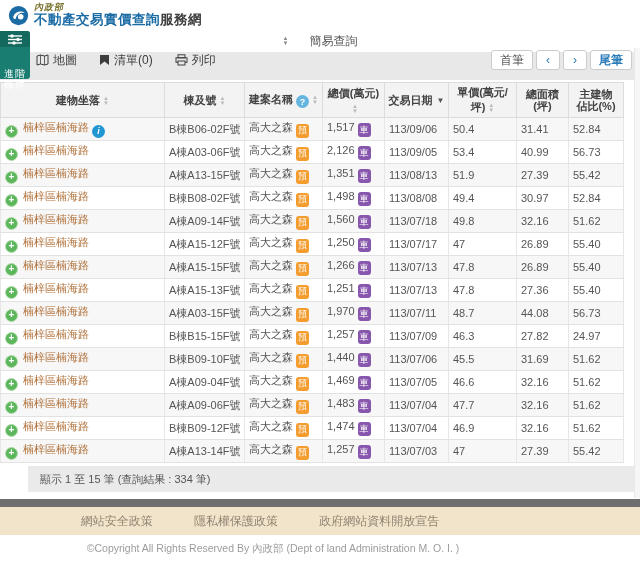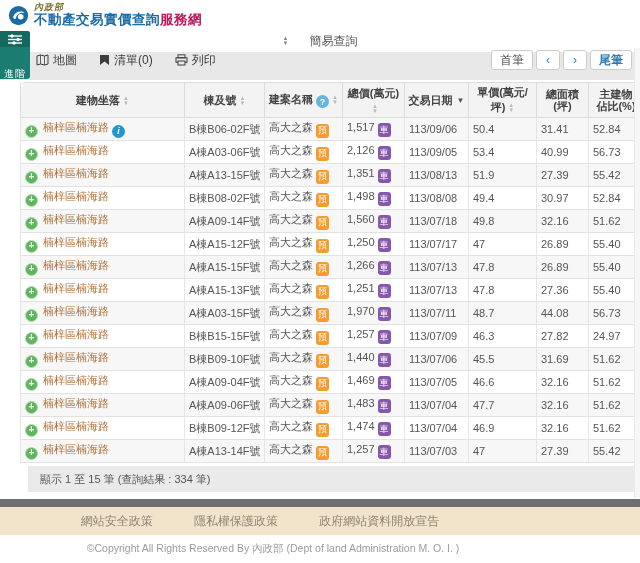--- a/index.html
+++ b/index.html
@@ -8,21 +8,21 @@
     font-family:"Liberation Sans","DejaVu Sans",sans-serif;
     background:#fff; color:#555; position:relative; overflow:hidden; font-size:11px;
   }
 
   
   .site-header { height:30px; display:flex; align-items:center; padding-left:8px; background:#fff; }
   .logo { width:21px; height:21px; margin-right:5px; flex:0 0 auto; }
   .title-stack { line-height:1; }
   .agency { font-size:9px; color:#7a7430; font-weight:bold; letter-spacing:1px; display:block; margin-bottom:1px; font-style:italic; }
   .site-title { font-size:13.5px; font-weight:bold; color:#1b6ba5; letter-spacing:0.5px; }
-  .site-title .suffix { color:#be185d; }
+  .site-title .suffix { color:#404040; }
 
   
   .query-bar { height:22px; display:flex; align-items:center; justify-content:center; background:#fff; }
   .query-mode { display:inline-flex; align-items:center; gap:21px; color:#555; font-size:12px; cursor:pointer; }
   .updown { display:inline-flex; flex-direction:column; font-size:6px; line-height:5px; color:#888; }
 
   
   .toolbar { height:28px; background:#e8e8e8; display:flex; align-items:center; padding:0 8px 12px 36px; }
   .tool-item { display:inline-flex; align-items:center; gap:4px; margin-right:22px; color:#3d3d3d; font-size:12px; cursor:pointer; }
   .tool-item svg { display:block; }
@@ -37,21 +37,21 @@
 
   
   .adv-tab {
     position:absolute; left:0; top:31px; width:30px; height:48px; background:#1a7d72;
     border-radius:0 3px 3px 0; color:#fff; z-index:5; cursor:pointer; text-align:center;
   }
   .adv-tab .icon-area { background:#14695f; height:16px; display:flex; align-items:center; justify-content:center; border-radius:0 3px 0 0; }
   .adv-tab .tab-text { font-size:10px; line-height:11px; padding-top:21px; letter-spacing:1px; }
 
   
-  .table-wrap { padding:2px 8px 0 20px; }
+  .table-wrap { padding:2px 8px 0 0; }
   table { border-collapse:collapse; table-layout:fixed; width:623px; }
   col.c-loc{width:164px} col.c-bld{width:80px} col.c-prj{width:78px} col.c-price{width:62px}
   col.c-date{width:64px} col.c-unit{width:68px} col.c-area{width:52px} col.c-ratio{width:55px}
   thead th {
     background:#f3f3f3; border:1px solid #dcdcdc; border-left:none; font-size:11px; color:#424242;
     font-weight:bold; height:30px; text-align:center; padding:2px 2px; cursor:pointer; position:relative;
   }
   thead th:first-child { border-left:1px solid #dcdcdc; }
   tbody td { border-bottom:1px solid #e2e2e2; border-right:1px solid #e6e6e6; height:23px; padding:0 4px; font-size:11px; color:#555; overflow:hidden; white-space:nowrap; }
   tbody td:first-child { border-left:1px solid #e6e6e6; }

